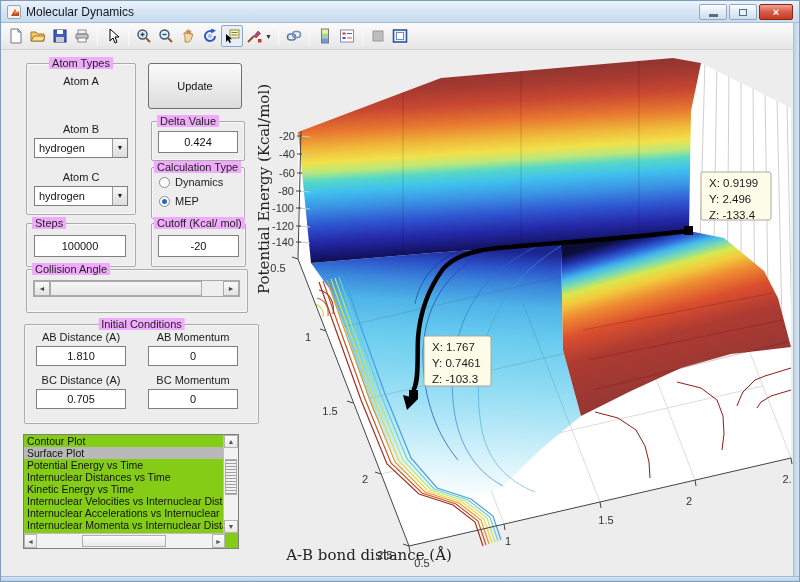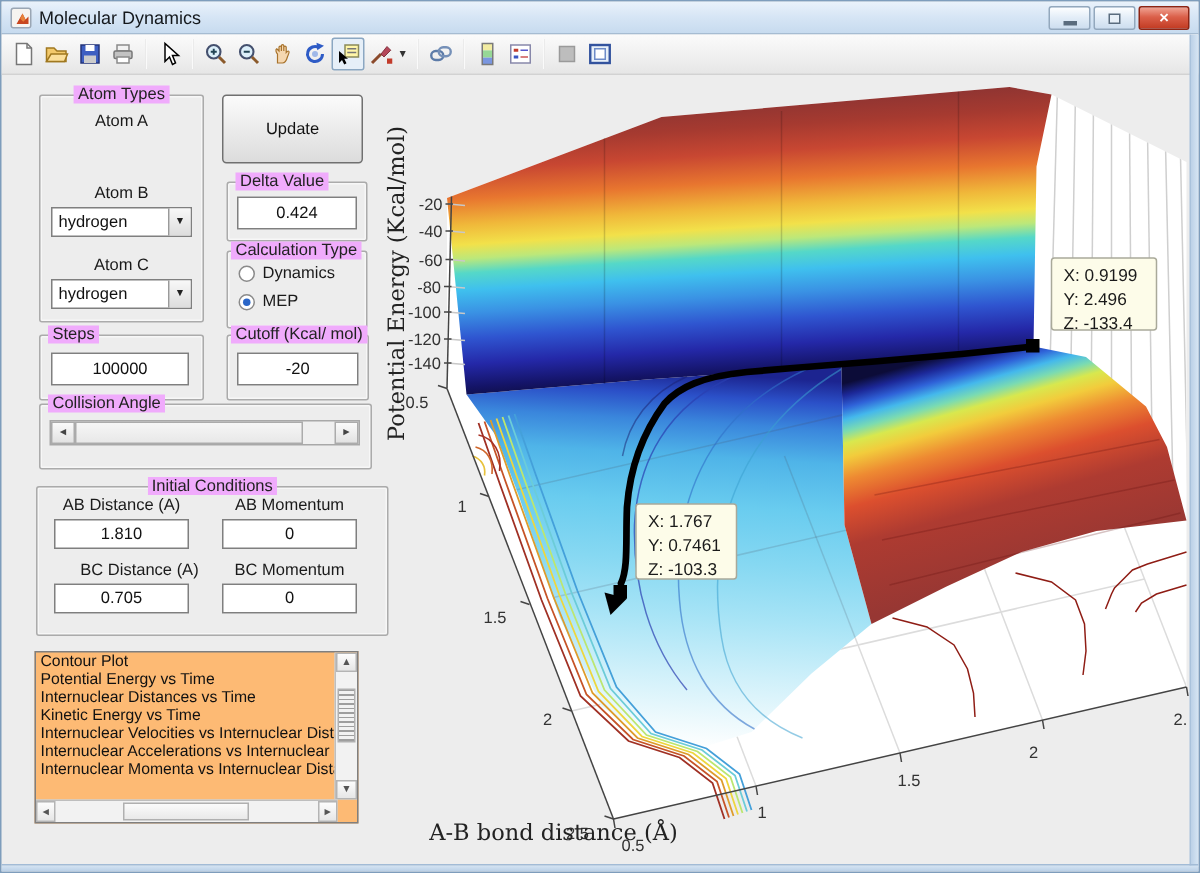--- a/index.html
+++ b/index.html
@@ -44,21 +44,21 @@
   .radio-row { position:absolute; display:flex; align-items:center; gap:5px; font-size:11px; color:#1A1A1A; }
   .radio { width:11px; height:11px; border-radius:50%; border:1px solid #8A8A8A; background:#fff; position:relative; }
   .radio.checked::after { content:""; position:absolute; left:2px; top:2px; width:5px; height:5px; border-radius:50%; background:#2A66C8; }
 
   
   #slider { position:absolute; left:32px; top:279px; width:207px; height:17px; border:1px solid #A8A8A8; background:#EFEFEF; }
   .sbtn { position:absolute; top:0; width:16px; height:15px; background:linear-gradient(#FAFAFA,#E2E2E2); border:1px solid #ABABAB; font-size:7px; color:#444; text-align:center; line-height:14px; }
   #sthumb { position:absolute; left:16px; top:0; width:152px; height:15px; background:linear-gradient(#F6F6F6,#E8E8E8); border:1px solid #ABABAB; }
 
   
-  #listbox { position:absolute; left:22px; top:433px; width:216px; height:115px; background:#fdba74; border:1px solid #7F7F7F; overflow:hidden; }
+  #listbox { position:absolute; left:22px; top:433px; width:216px; height:115px; background:#84cc16; border:1px solid #7F7F7F; overflow:hidden; }
   .litem { height:12px; line-height:12px; font-size:10.5px; color:#111; padding-left:3px; white-space:nowrap; overflow:hidden; width:199px; }
   .litem.sel { background:#B9B9B9; }
   .scroll-v { position:absolute; right:0; top:0; width:15px; height:98px; background:#F2F2F2; border-left:1px solid #BEBEBE; }
   .scroll-h { position:absolute; left:0; bottom:0; width:201px; height:15px; background:#F2F2F2; border-top:1px solid #BEBEBE; }
   .sarr { position:absolute; background:linear-gradient(#FDFDFD,#E6E6E6); border:1px solid #B4B4B4; font-size:7px; color:#555; display:flex; align-items:center; justify-content:center; }
   .thumb { position:absolute; background:linear-gradient(#FBFBFB,#E9E9E9); border:1px solid #B0B0B0; }
   .grip { background:repeating-linear-gradient(#9E9E9E 0 1px,transparent 1px 3px); }
 
   
   #plot { position:absolute; left:252px; top:49px; width:542px; height:524px; }
@@ -257,27 +257,28 @@
     <span class="sbtn" style="right:0;">►</span>
   </div>
 
   <div class="panel" style="left:23px; top:323px; width:235px; height:100px;">
     <span class="ptitle center">Initial Conditions</span>
   </div>
   <span class="ulabel" style="left:35px; top:330px; width:90px;">AB Distance (A)</span>
   <span class="ulabel" style="left:147px; top:330px; width:90px;">AB Momentum</span>
   <div class="edit" style="left:35px; top:345px; width:90px; height:20px; line-height:18px;">1.810</div>
   <div class="edit" style="left:147px; top:345px; width:90px; height:20px; line-height:18px;">0</div>
-  <span class="ulabel" style="left:47px; top:373px; width:90px;">BC Distance (A)</span>
+  <span class="ulabel" style="left:35px; top:373px; width:90px;">BC Distance (A)</span>
   <span class="ulabel" style="left:147px; top:373px; width:90px;">BC Momentum</span>
   <div class="edit" style="left:35px; top:388px; width:90px; height:20px; line-height:18px;">0.705</div>
   <div class="edit" style="left:147px; top:388px; width:90px; height:20px; line-height:18px;">0</div>
 
   <div id="listbox">
     <div class="litem">Contour Plot</div>
+    <div class="litem sel">Surface Plot</div>
     <div class="litem">Potential Energy vs Time</div>
     <div class="litem">Internuclear Distances vs Time</div>
     <div class="litem">Kinetic Energy vs Time</div>
     <div class="litem">Internuclear Velocities vs Internuclear Distance</div>
     <div class="litem">Internuclear Accelerations vs Internuclear Dista</div>
     <div class="litem">Internuclear Momenta vs Internuclear Distance</div>
     <div class="scroll-v">
       <span class="sarr" style="left:0; top:0; width:14px; height:13px;">▲</span>
       <span class="thumb grip" style="left:1px; top:24px; width:12px; height:36px;"></span>
       <span class="sarr" style="left:0; bottom:0; width:14px; height:13px;">▼</span>

